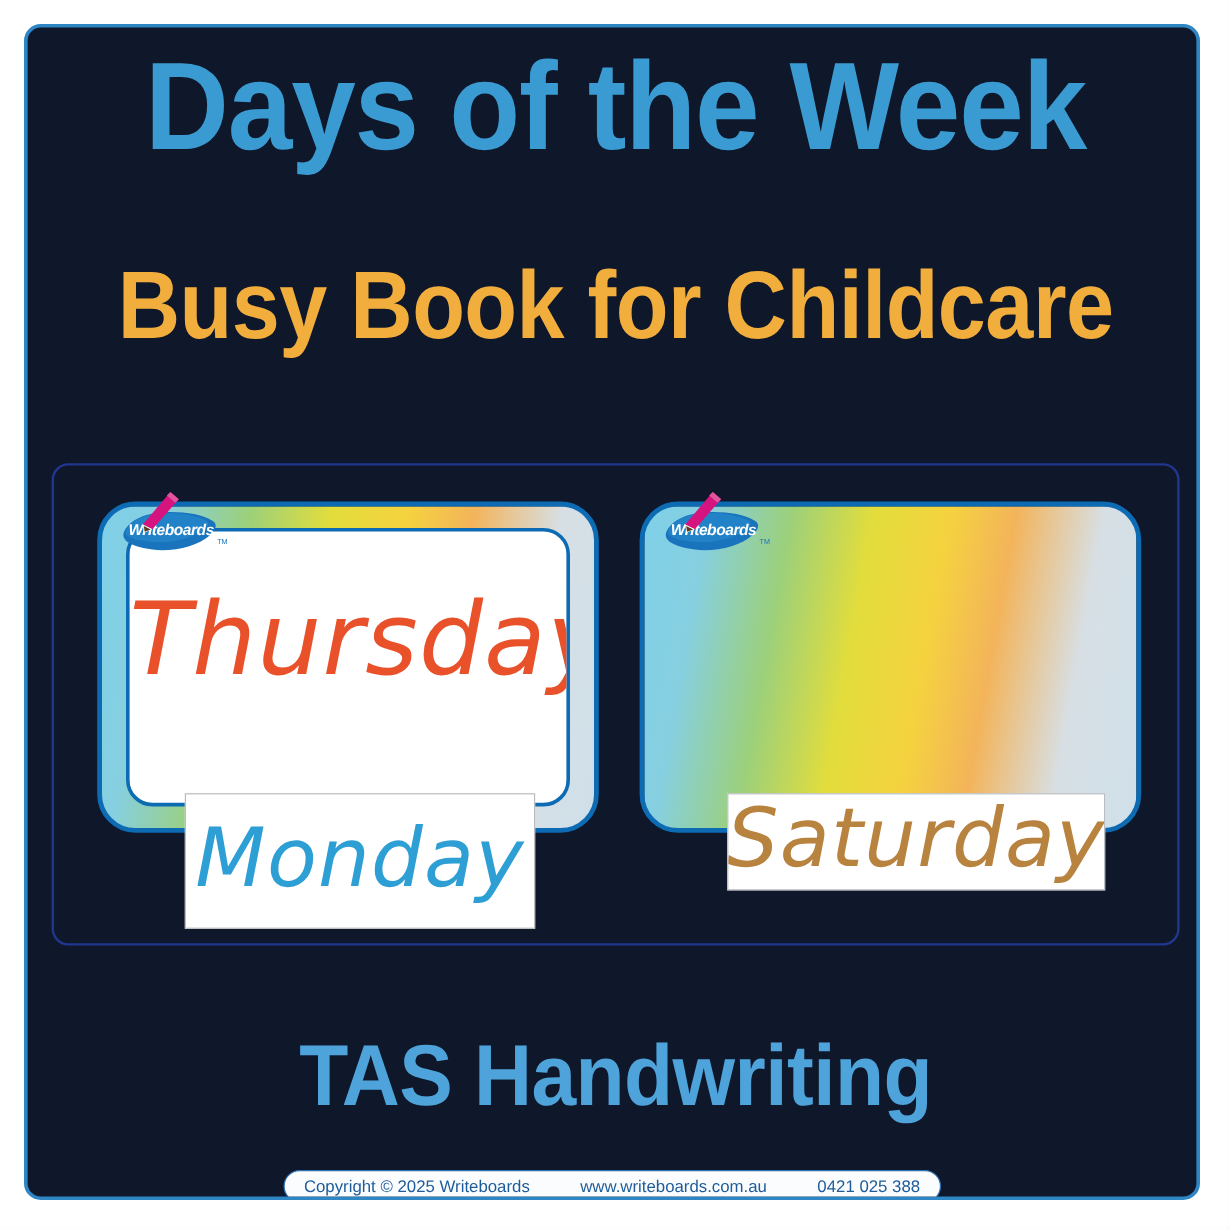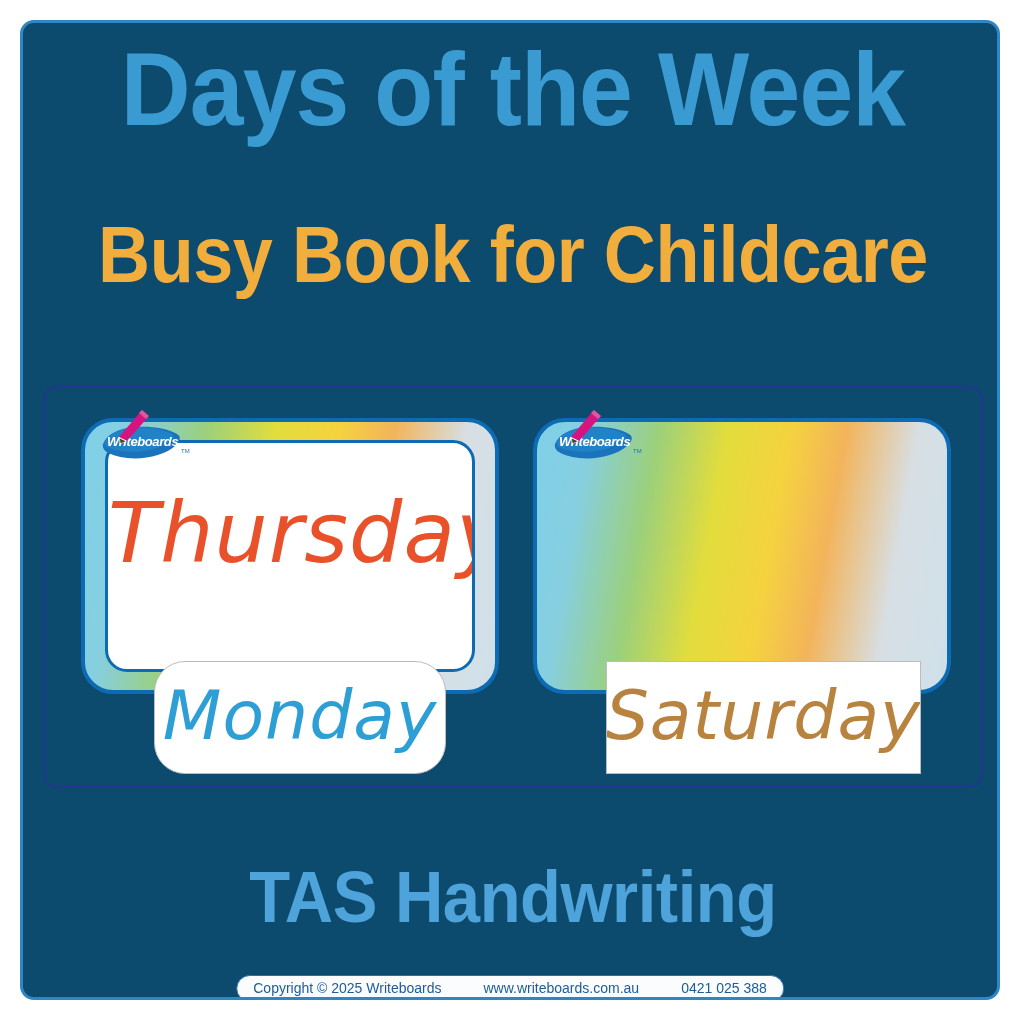--- a/index.html
+++ b/index.html
@@ -23,21 +23,21 @@
   }
   #poster {
     position: absolute;
     left: 20px;
     top: 20px;
     width: 980px;
     height: 980px;
     box-sizing: border-box;
     border: 3px solid #2f86c5;
     border-radius: 14px;
-    background: #0c4a6e;
+    background: #0f172a;
     overflow: hidden;
   }
 
   
   .heading-main {
     position: absolute;
     left: 0;
     top: 14px;
     width: 980px;
     text-align: center;
@@ -166,22 +166,22 @@
     position: absolute;
     box-sizing: border-box;
     background: #ffffff;
     border: 1px solid #b9bcc0;
     z-index: 9;
     display: flex;
     align-items: center;
     justify-content: center;
     overflow: hidden;
   }
-  .overlay-box.left  { left: 131px; top: 638px; width: 292px; height: 113px; border-radius: 31px; }
-  .overlay-box.right { left: 583px; top: 638px; width: 315px; height: 113px; }
+  .overlay-box.left  { left: 131px; top: 638px; width: 292px; height: 113px; }
+  .overlay-box.right { left: 583px; top: 638px; width: 315px; height: 81px; }
   .overlay-word {
     font-family: "DejaVu Sans", sans-serif;
     font-style: italic;
     font-size: 68px;
     line-height: 1.0;
     letter-spacing: 1px;
     white-space: nowrap;
     transform: translateY(-2px);
   }
 

